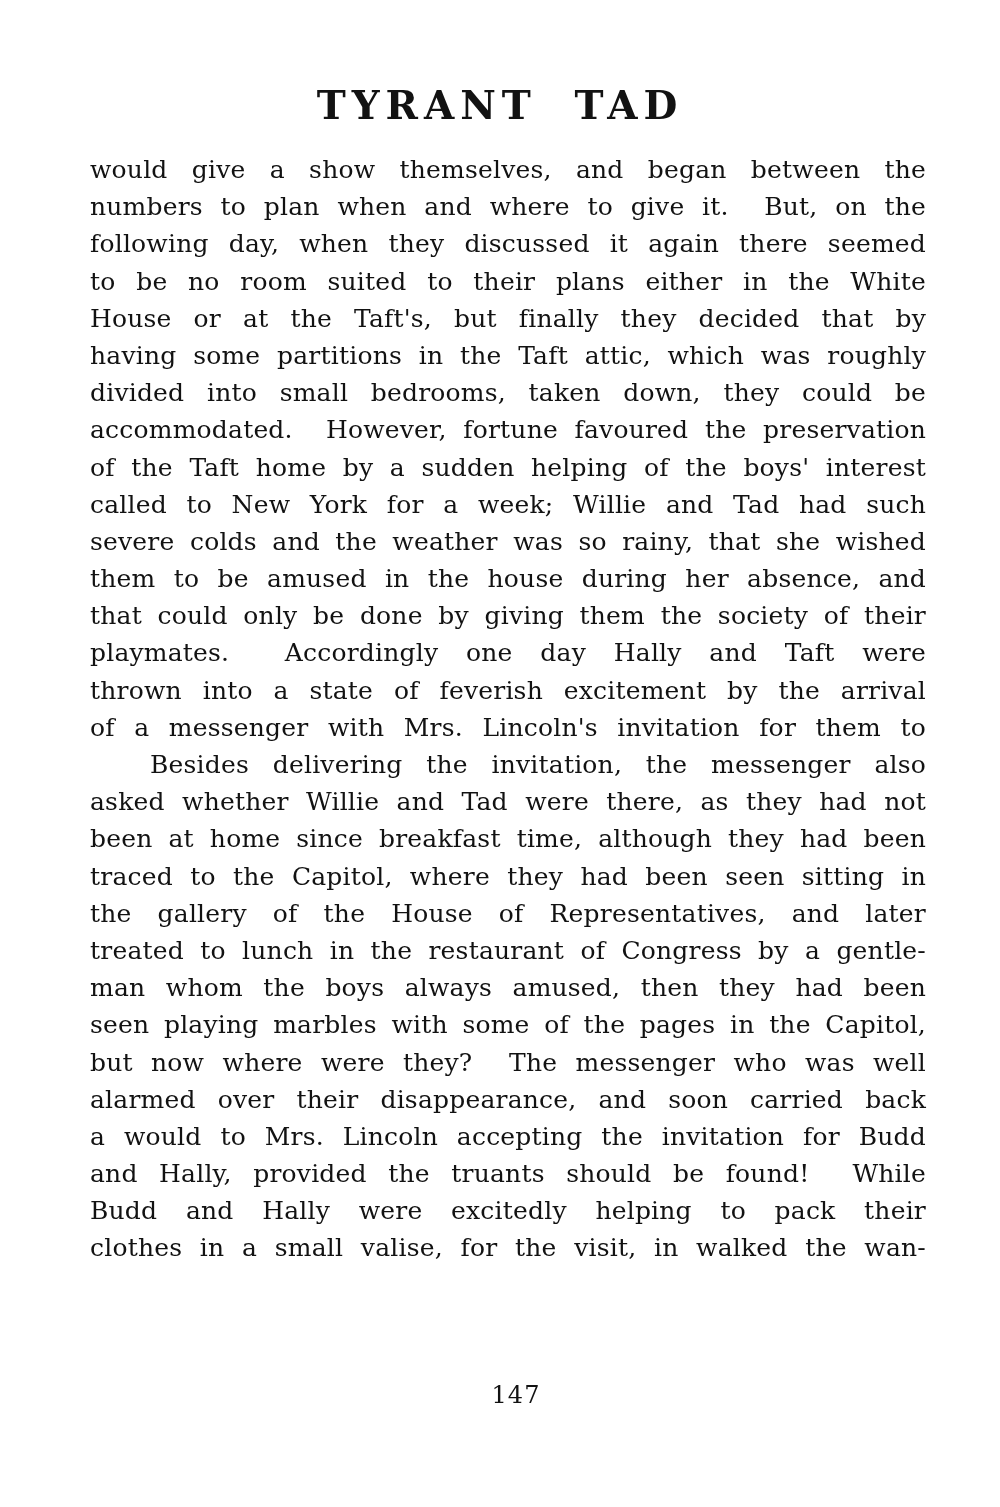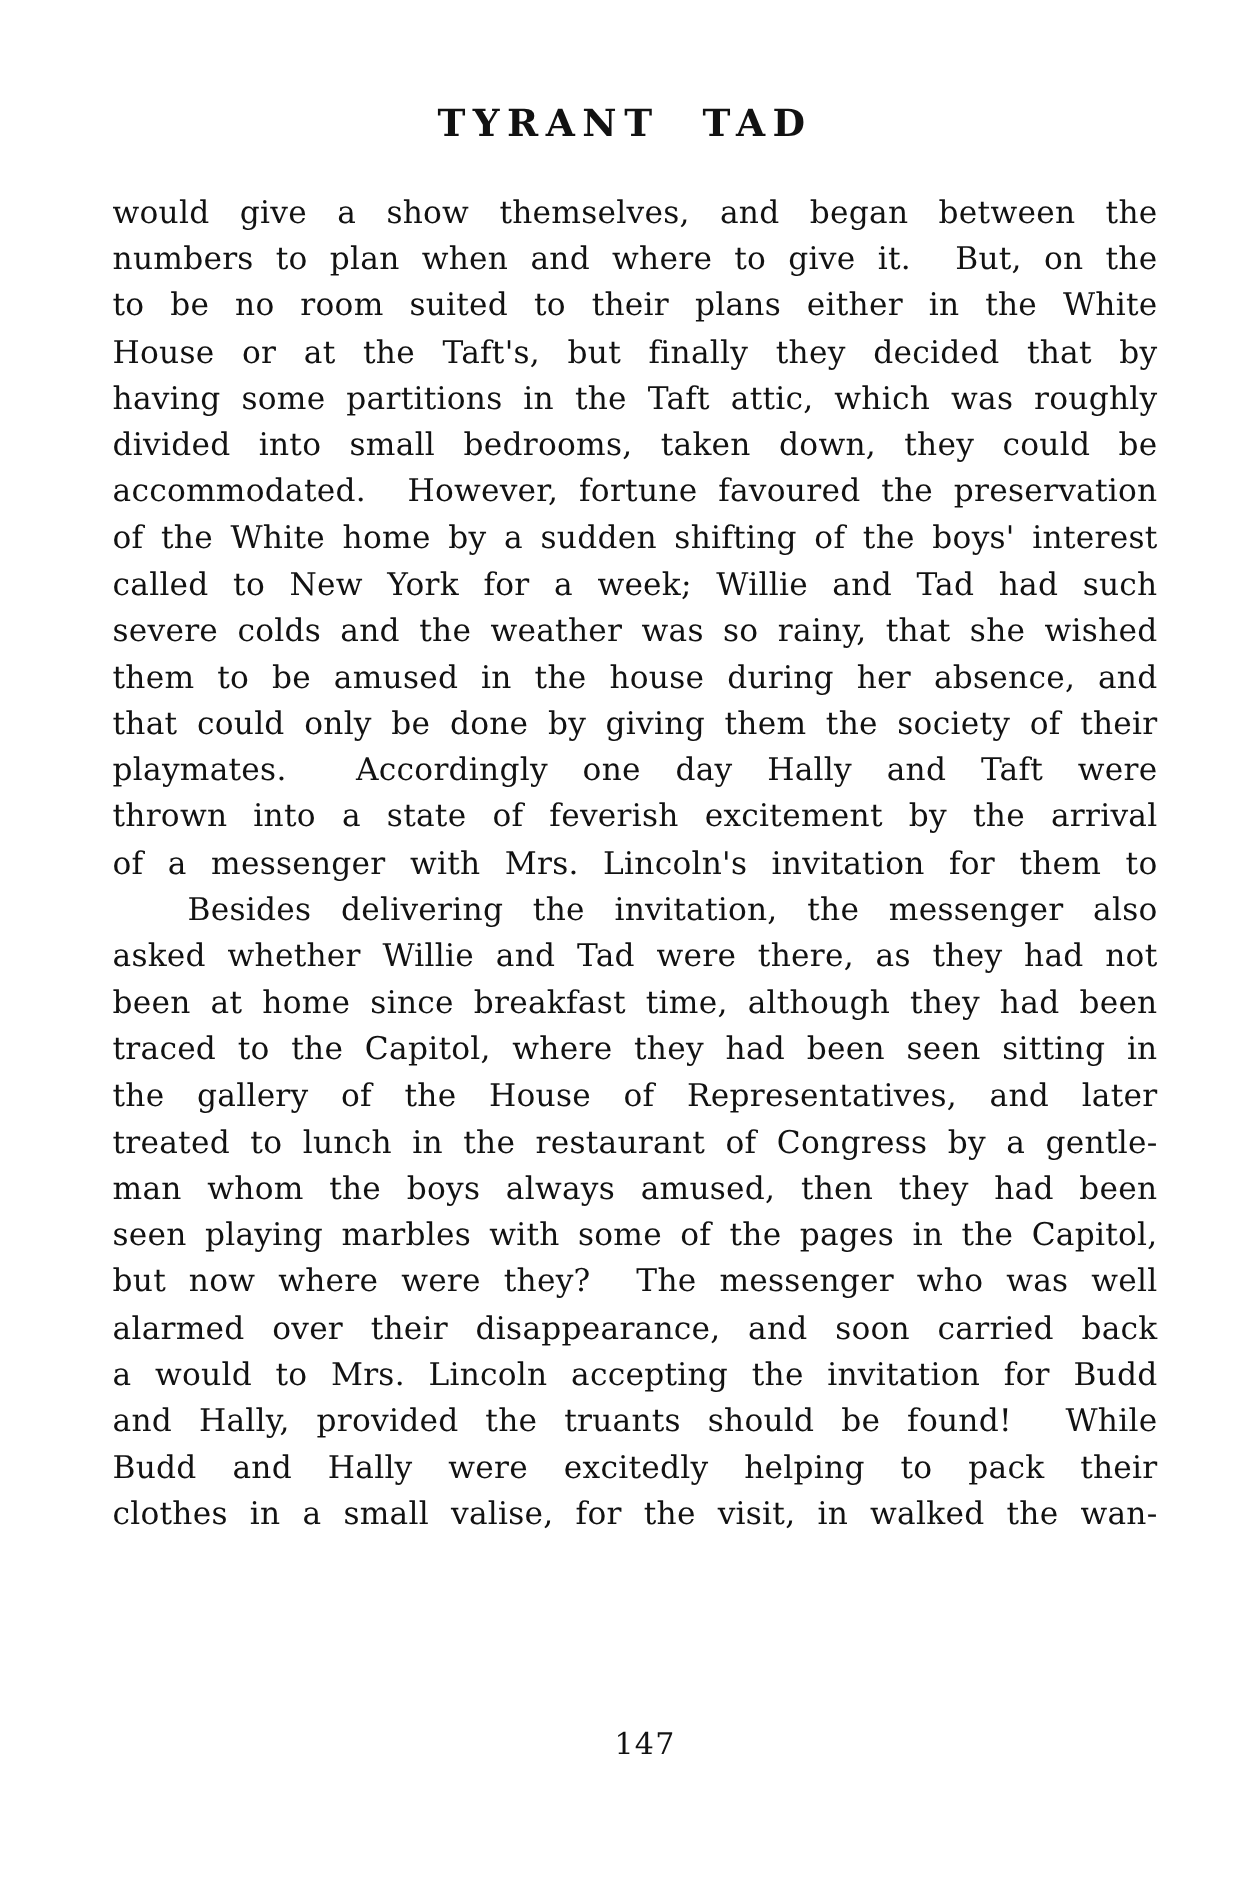--- a/index.html
+++ b/index.html
@@ -16,21 +16,21 @@
     overflow: hidden;
     font-family: "DejaVu Serif", serif;
     color: #121212;
   }
   .page-title {
     position: absolute;
     top: 82px;
     left: 0;
     width: 100%;
     text-align: center;
-    font-size: 30px;
+    font-size: 39px;
     font-weight: 700;
     letter-spacing: 6px;
     word-spacing: 18px;
     white-space: nowrap;
   }
   .body-text {
     position: absolute;
     top: 151px;
     left: 90px;
     width: 836px;
@@ -62,26 +62,27 @@
 </style>
 </head>
 <body>
 
 <div class="page" style="background: rgb(255, 255, 255); color: rgb(18, 18, 18);">
   <div class="page-title">TYRANT TAD</div>
 
   <div class="body-text">
       <div class="text-line">would give a show themselves, and began between the</div>
       <div class="text-line">numbers to plan when and where to give it.  But, on the</div>
+      <div class="text-line">following day, when they discussed it again there seemed</div>
       <div class="text-line">to be no room suited to their plans either in the White</div>
       <div class="text-line">House or at the Taft's, but finally they decided that by</div>
       <div class="text-line">having some partitions in the Taft attic, which was roughly</div>
       <div class="text-line">divided into small bedrooms, taken down, they could be</div>
       <div class="text-line">accommodated.  However, fortune favoured the preservation</div>
-      <div class="text-line">of the White home by a sudden shifting of the boys' interest</div>
+      <div class="text-line">of the Taft home by a sudden helping of the boys' interest</div>
       <div class="text-line">called to New York for a week; Willie and Tad had such</div>
       <div class="text-line">severe colds and the weather was so rainy, that she wished</div>
       <div class="text-line">them to be amused in the house during her absence, and</div>
       <div class="text-line">that could only be done by giving them the society of their</div>
       <div class="text-line">playmates.  Accordingly one day Hally and Taft were</div>
       <div class="text-line">thrown into a state of feverish excitement by the arrival</div>
       <div class="text-line">of a messenger with Mrs. Lincoln's invitation for them to</div>
       <div class="text-line indent">Besides delivering the invitation, the messenger also</div>
       <div class="text-line">asked whether Willie and Tad were there, as they had not</div>
       <div class="text-line">been at home since breakfast time, although they had been</div>

